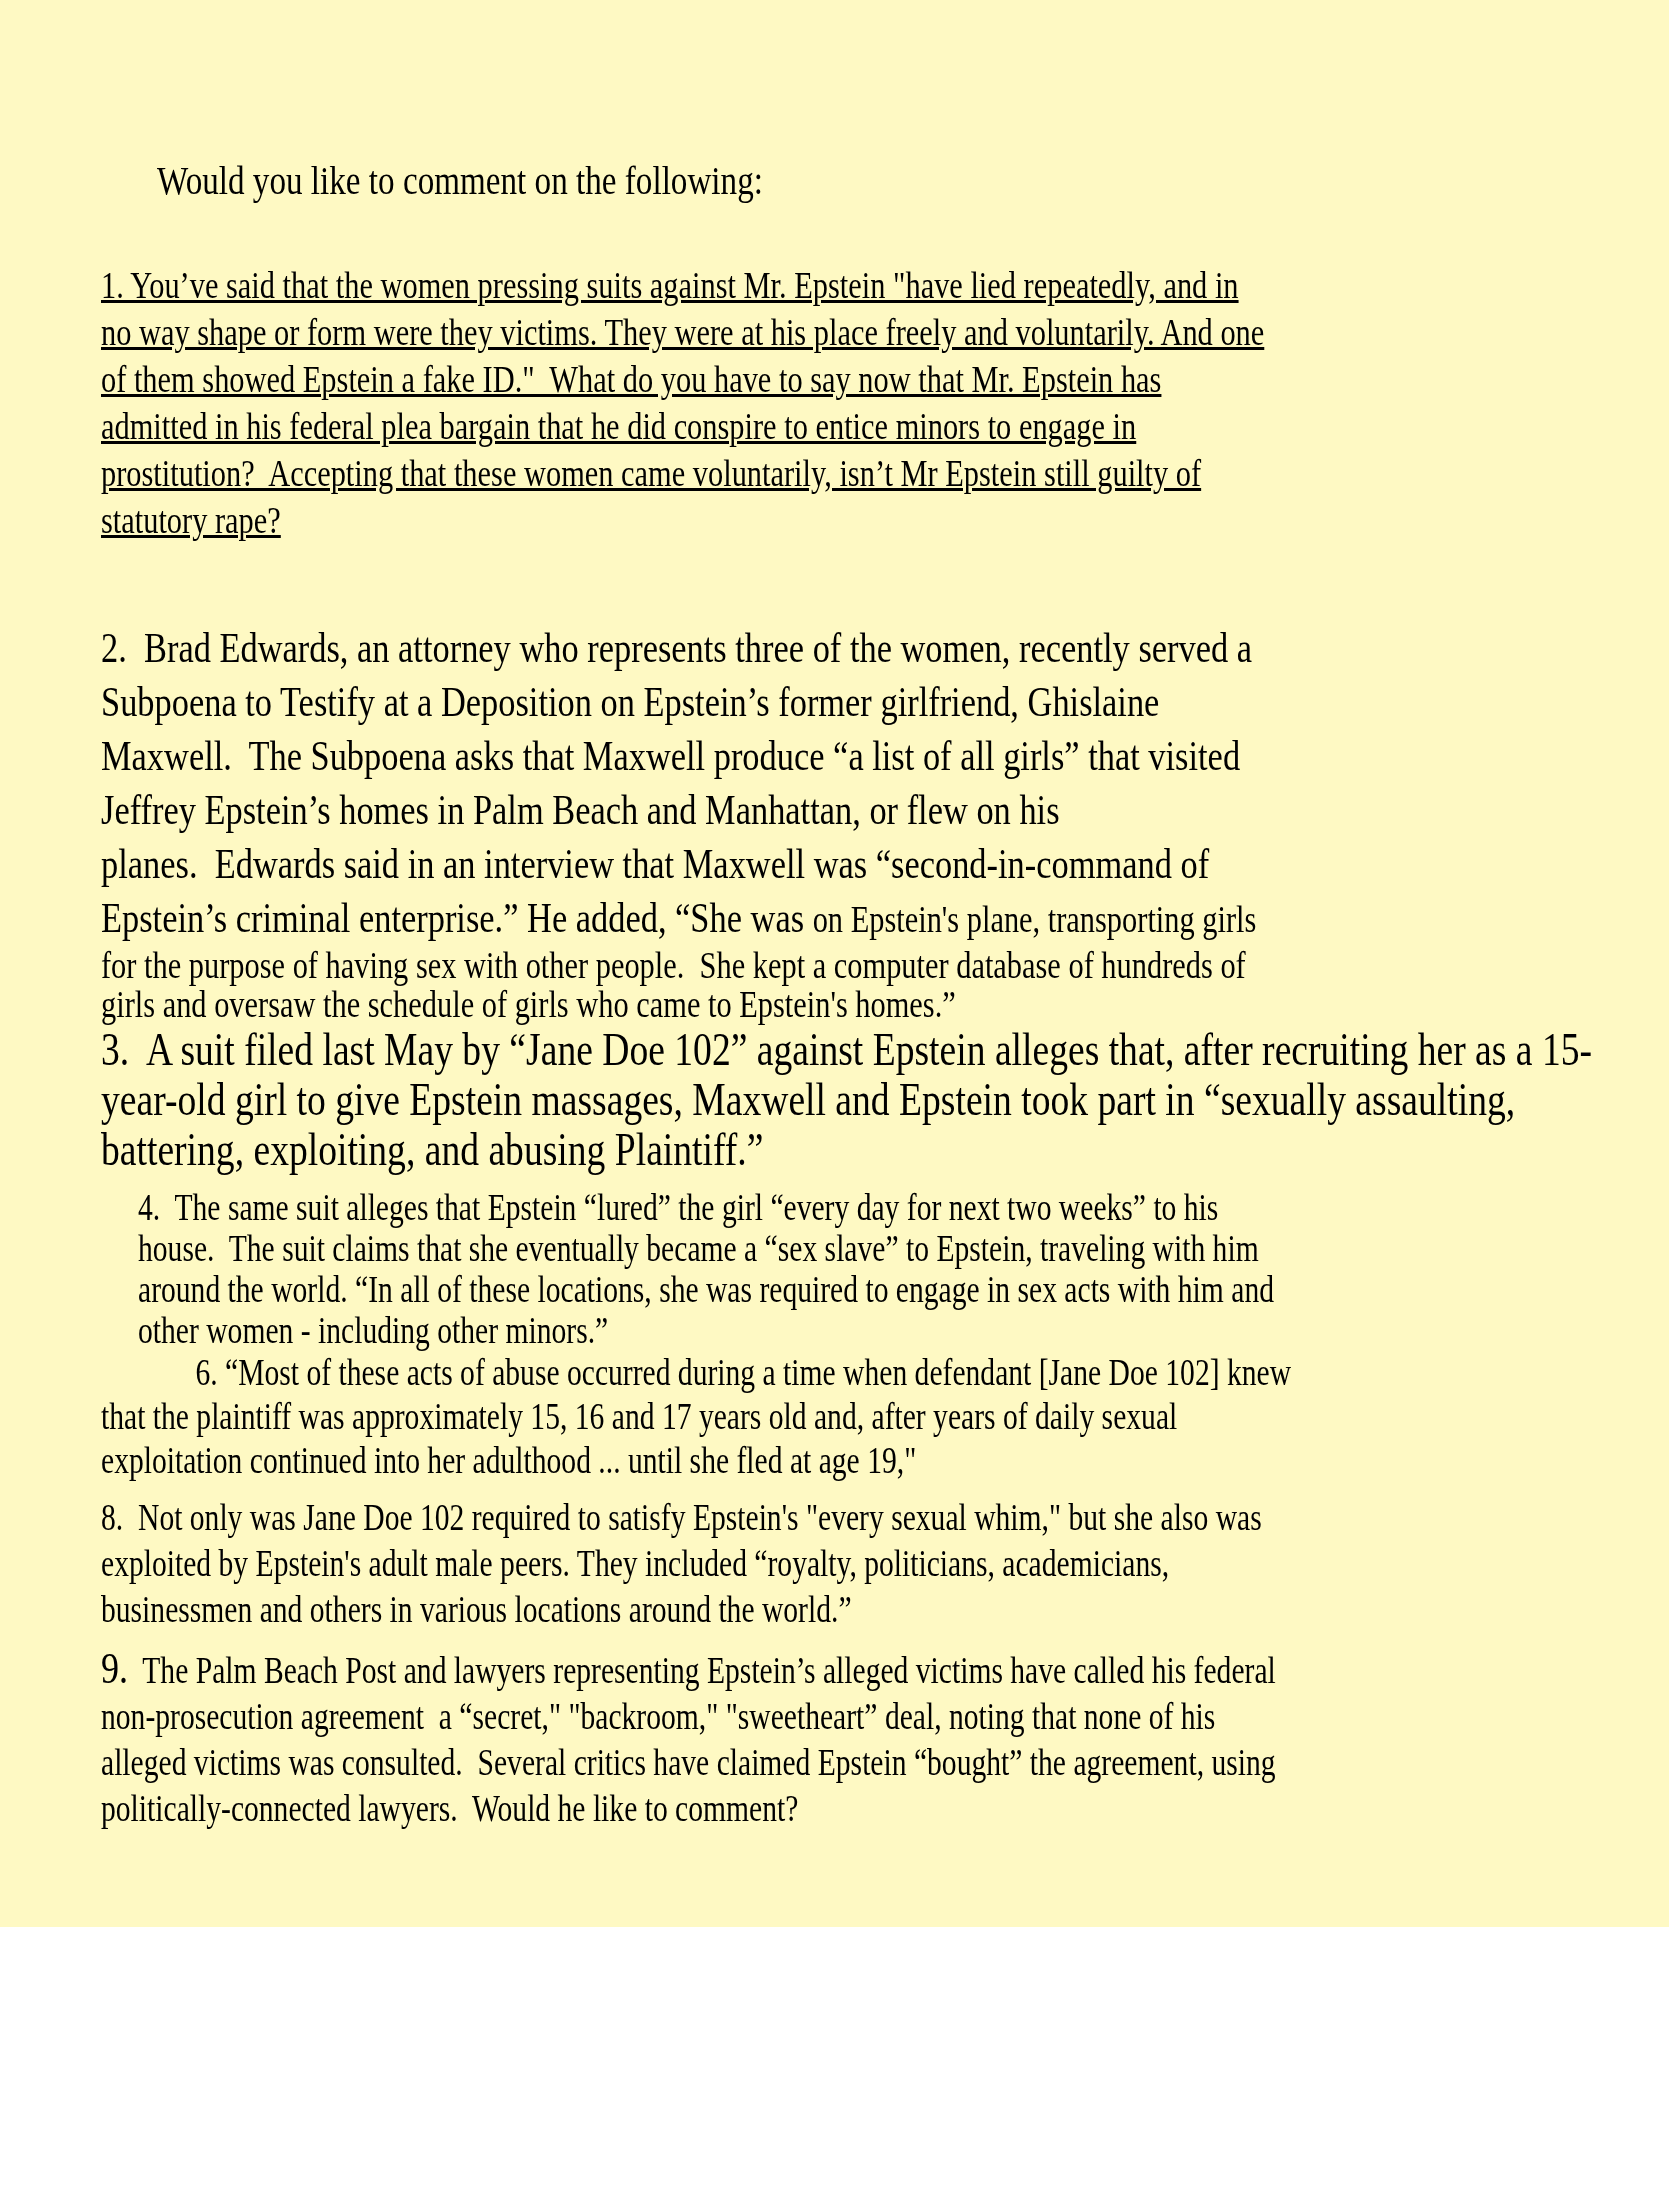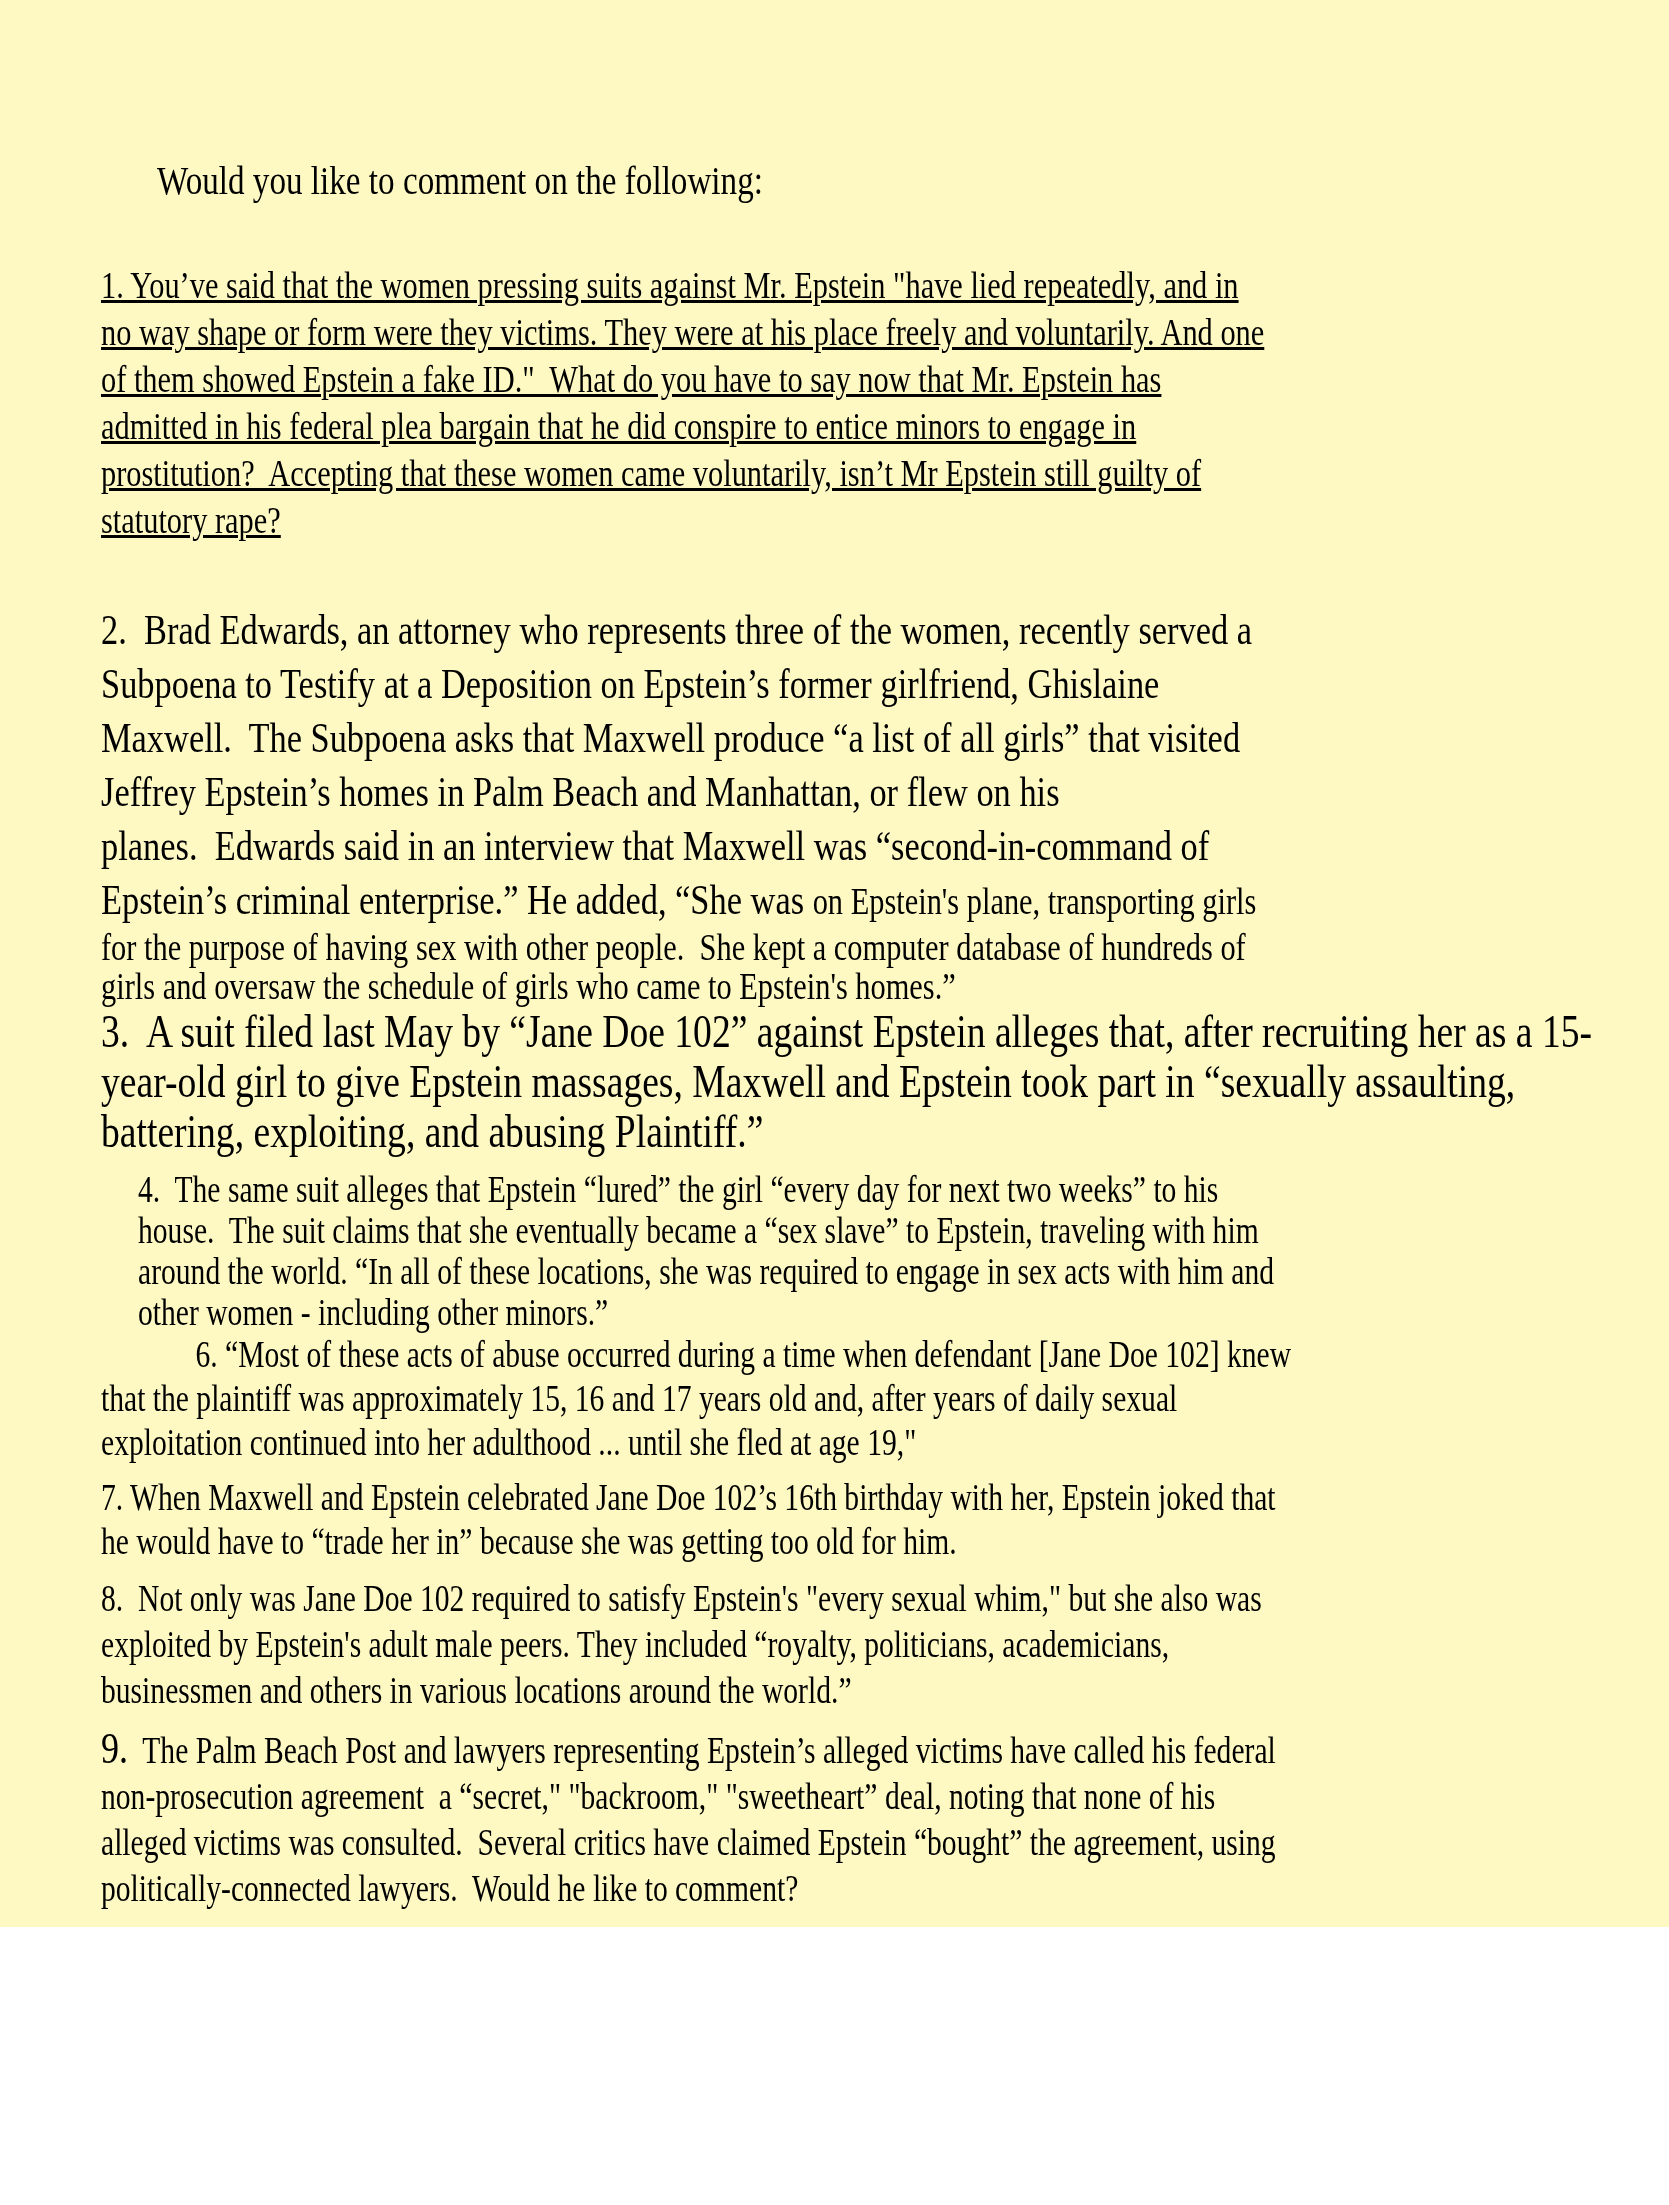--- a/index.html
+++ b/index.html
@@ -21,21 +21,21 @@
     white-space: pre;
     transform: scaleX(0.85);
     transform-origin: 0 0;
   }
   .para .line {
     white-space: pre;
     transform: scaleX(0.8);
     transform-origin: 0 0;
   }
   .q1 { margin-top: 60px;  font-size: 38px; line-height: 47px; text-decoration: underline; }
-  .q2 { margin-top: 59px;  font-size: 43px; line-height: 54px; }
+  .q2 { margin-top: 77px;  font-size: 43px; line-height: 54px; }
   .q2 .line.sm { font-size: 38px; line-height: 39px; }
   .q3 { margin-top: 0;     font-size: 47px; line-height: 50px; }
   .q4 { margin-top: 13px;  font-size: 37px; line-height: 41px; margin-left: 37px; }
   .q5 { margin-top: 0;     font-size: 46px; line-height: 56px; }
   .q6 { margin-top: 0;     font-size: 37px; line-height: 44px; }
   .q6 .line.indent { text-indent: 118px; }
   .q7 { margin-top: 10.5px;  font-size: 37px; line-height: 44px; }
   .q8 { margin-top: 12px;     font-size: 37px; line-height: 46px; }
   .q9 { margin-top: 11.8px;  font-size: 37px; line-height: 46px; }
   .seg-base { font-size: inherit; }
@@ -87,24 +87,20 @@
         <div class="line"><span class="seg-base">4.  The same suit alleges that Epstein “lured” the girl “every day for next two weeks” to his</span></div>
         <div class="line"><span class="seg-base">house.  The suit claims that she eventually became a “sex slave” to Epstein, traveling with him</span></div>
         <div class="line"><span class="seg-base">around the world. “In all of these locations, she was required to engage in sex acts with him and</span></div>
         <div class="line"><span class="seg-base">other women - including other minors.”</span></div>
       </div>
     <div class="para q6">
         <div class="line indent"><span class="seg-base">6. “Most of these acts of abuse occurred during a time when defendant [Jane Doe 102] knew</span></div>
         <div class="line"><span class="seg-base">that the plaintiff was approximately 15, 16 and 17 years old and, after years of daily sexual</span></div>
         <div class="line"><span class="seg-base">exploitation continued into her adulthood ... until she fled at age 19,"</span></div>
       </div>
-    <div class="para q7">
-        <div class="line"><span class="seg-base">7. When Maxwell and Epstein celebrated Jane Doe 102’s 16th birthday with her, Epstein joked that</span></div>
-        <div class="line"><span class="seg-base">he would have to “trade her in” because she was getting too old for him.</span></div>
-      </div>
     <div class="para q8">
         <div class="line"><span class="seg-base">8.  Not only was Jane Doe 102 required to satisfy Epstein's "every sexual whim," but she also was</span></div>
         <div class="line"><span class="seg-base">exploited by Epstein's adult male peers. They included “royalty, politicians, academicians,</span></div>
         <div class="line"><span class="seg-base">businessmen and others in various locations around the world.”</span></div>
       </div>
     <div class="para q9">
         <div class="line"><span class="seg-numlg">9.</span><span class="seg-base">  The Palm Beach Post and lawyers representing Epstein’s alleged victims have called his federal</span></div>
         <div class="line"><span class="seg-base">non-prosecution agreement  a “secret," "backroom," "sweetheart” deal, noting that none of his</span></div>
         <div class="line"><span class="seg-base">alleged victims was consulted.  Several critics have claimed Epstein “bought” the agreement, using</span></div>
         <div class="line"><span class="seg-base">politically-connected lawyers.  Would he like to comment?</span></div>

